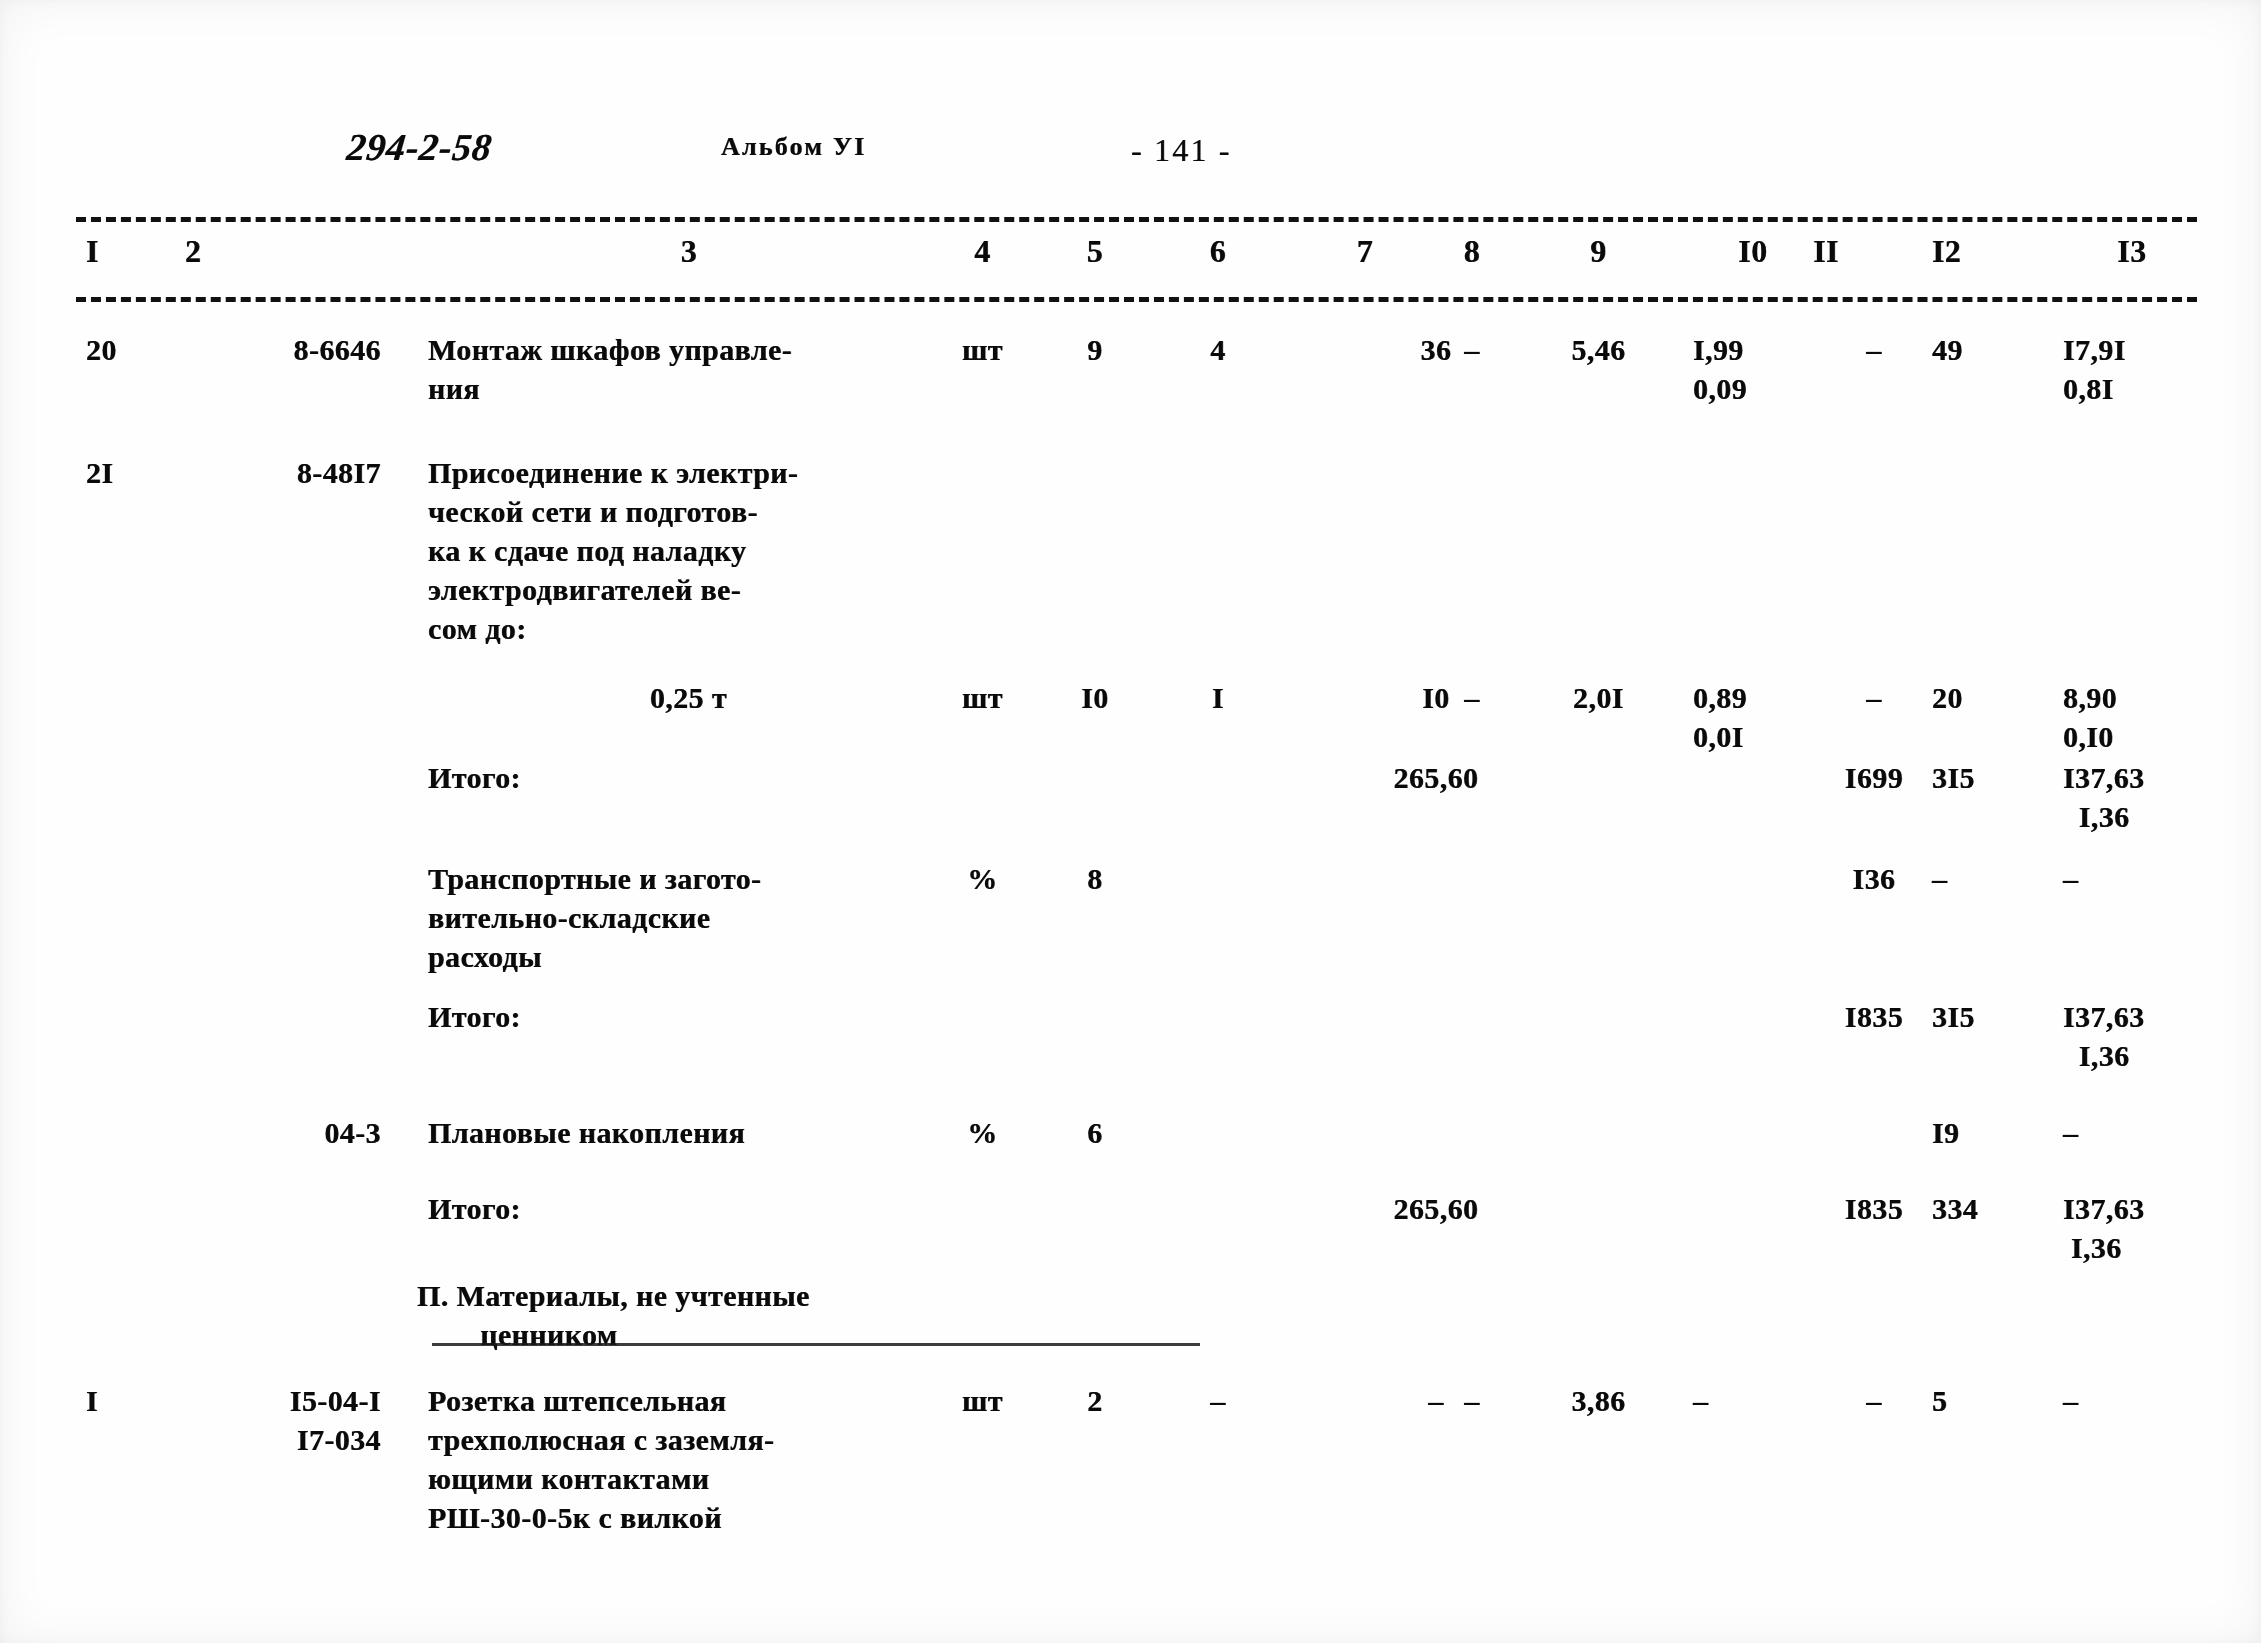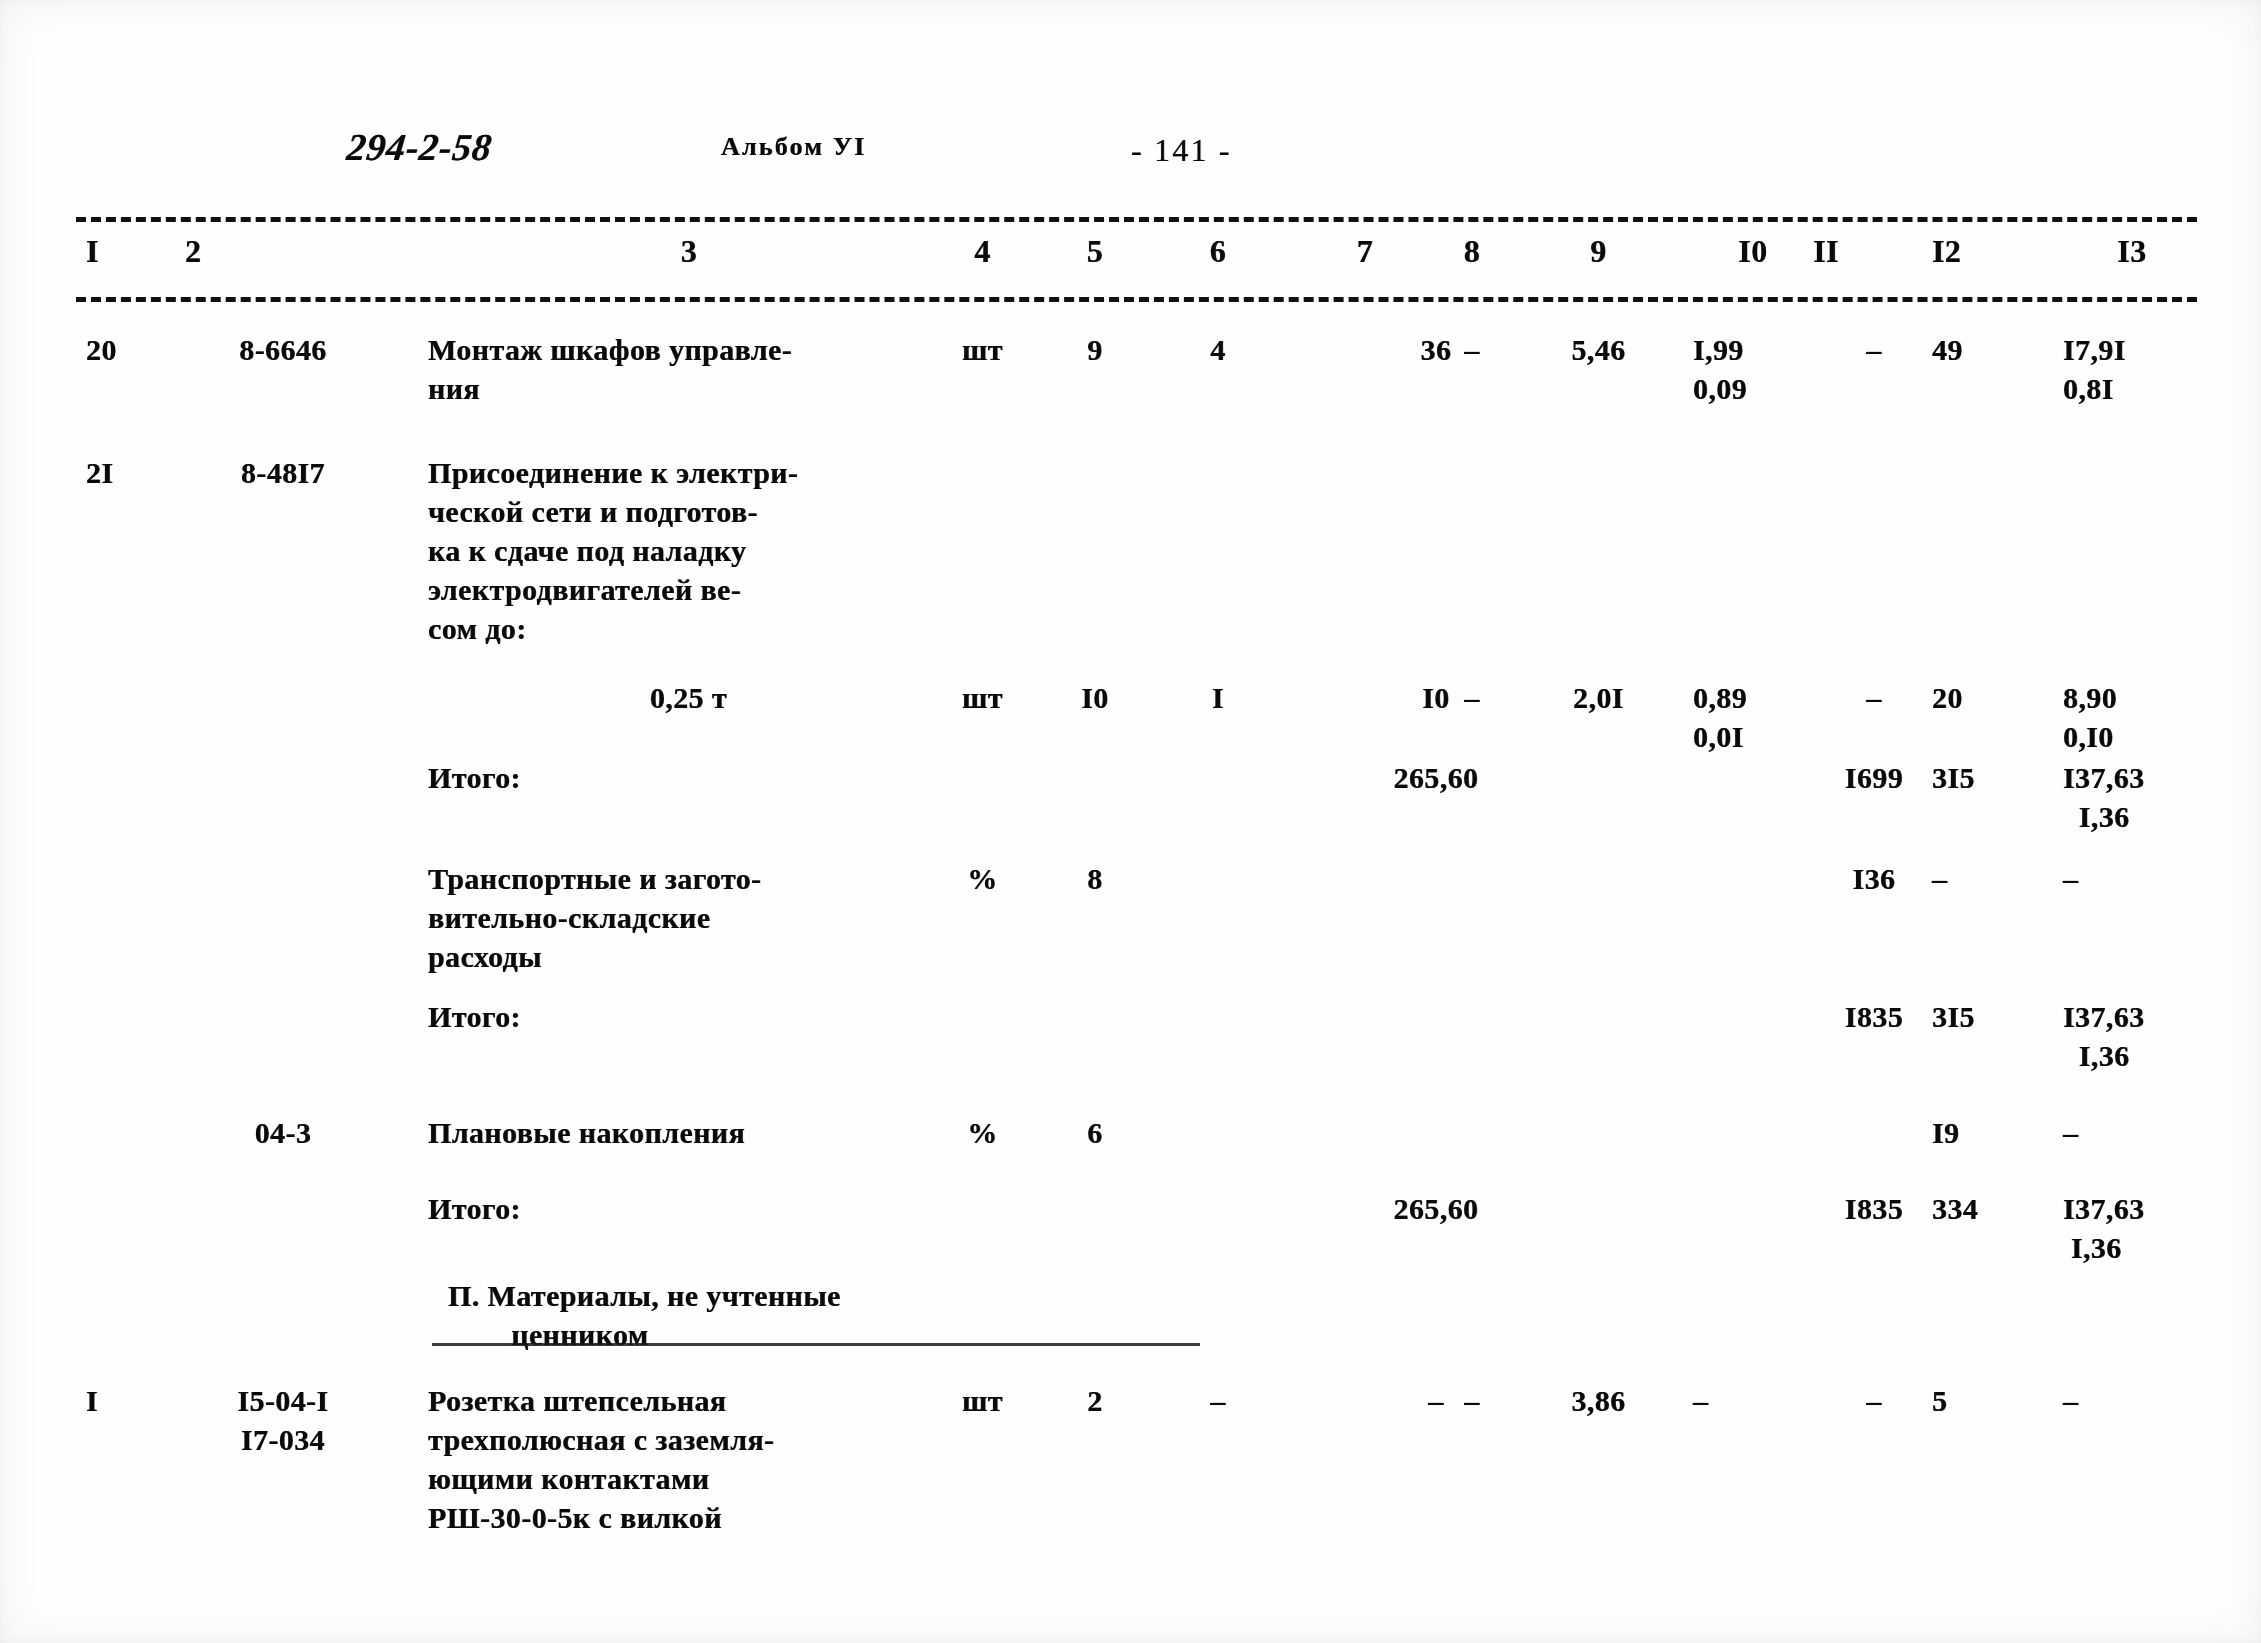--- a/index.html
+++ b/index.html
@@ -94,21 +94,21 @@
     position:absolute;
     font-size:30px;
     font-weight:bold;
     letter-spacing:0.4px;
     line-height:39px;
     white-space:pre;
   }
 
   
   .c1 {left:86px;  width:65px;  text-align:left;}
-  .c2 {left:185px;  width:196px; text-align:center;}
+  .c2 {left:185px;  width:196px; text-align:right;}
   .c3 {left:428px;  width:522px; text-align:left;}
   .c4 {left:950px; width:65px;  text-align:center;}
   .c5 {left:1055px; width:80px; text-align:center;}
   .c6 {left:1178px; width:80px; text-align:center;}
   .c7 {left:1358px; width:156px; text-align:center;}
   .c8 {left:1432px; width:80px; text-align:center;}
   .c9 {left:1526px; width:145px; text-align:center;}
   .c10{left:1693px; width:120px; text-align:left;}
   .c11{left:1816px; width:116px; text-align:center;}
   .c12{left:1932px; width:120px; text-align:left;}
@@ -122,21 +122,21 @@
   .colhdr .c5 {left:1055px;}
   .colhdr .c6 {left:1178px;}
   .colhdr .c7 {left:1287px;}
   .colhdr .c8 {left:1432px;}
   .colhdr .c9 {left:1526px;}
   .colhdr .c10{left:1693px; width:120px; text-align:center;}
   .colhdr .c11{left:1768px;}
   .colhdr .c12{left:1932px;}
   .colhdr .c13{left:2063px; width:138px; text-align:center;}
   .indent-025{left:435px; width:507px; text-align:center;}
-  .sec-head{left:448px; width:797px; text-align:left;}
+  .sec-head{left:417px; width:797px; text-align:left;}
   .sec-underline{
     position:absolute;
     left:432px;
     top:1343px;
     width:768px;
     height:0;
     border-top:3.6px solid #1a1a1a;
     opacity:.85;
   }
 

